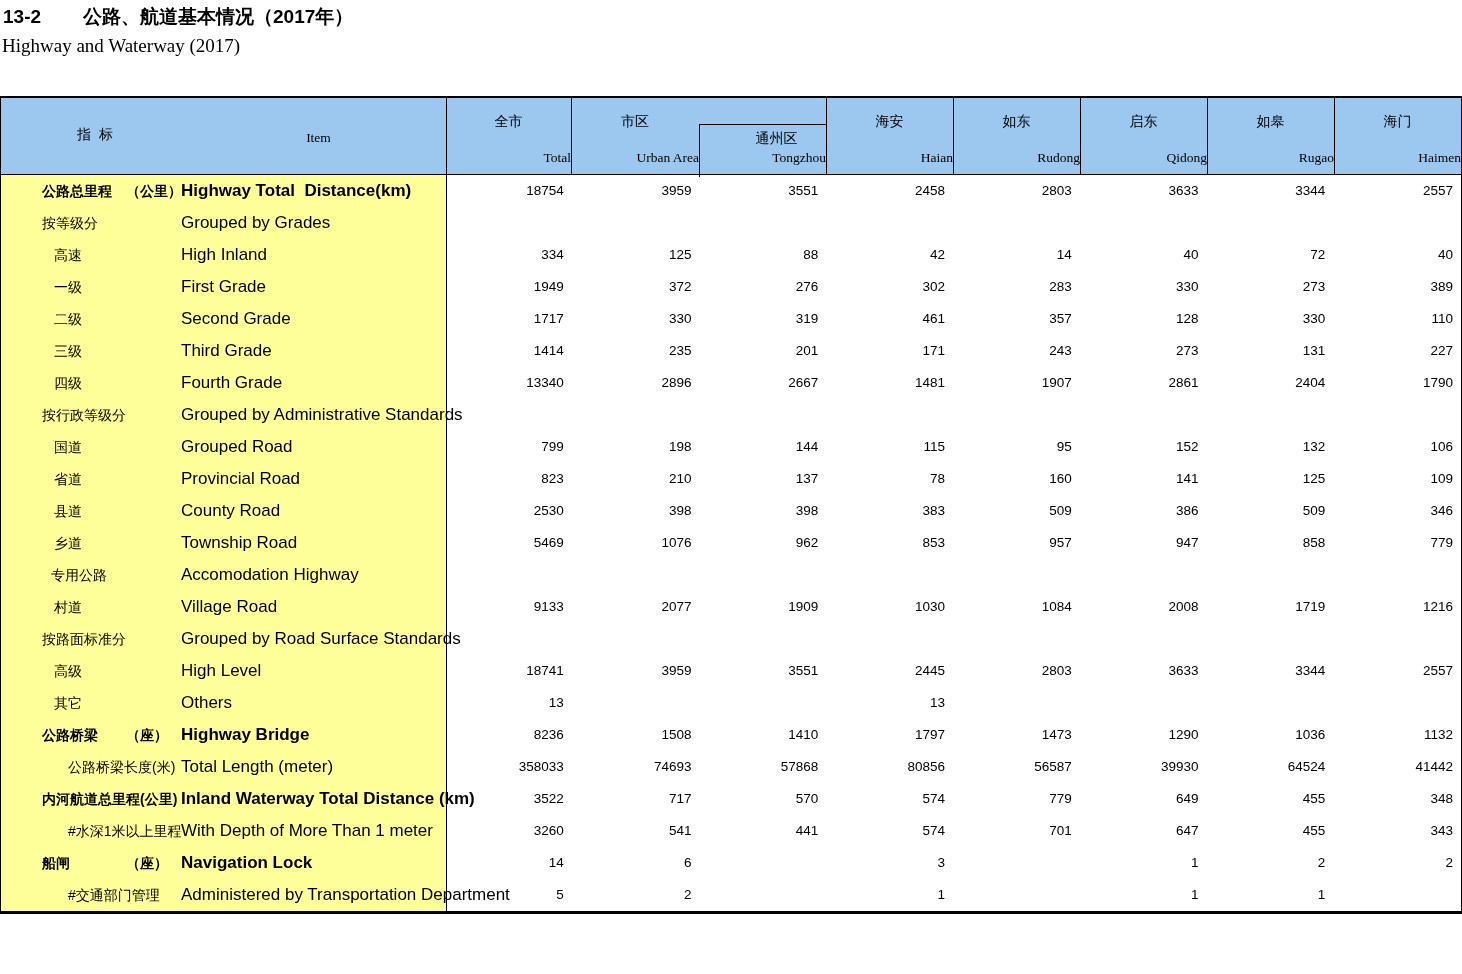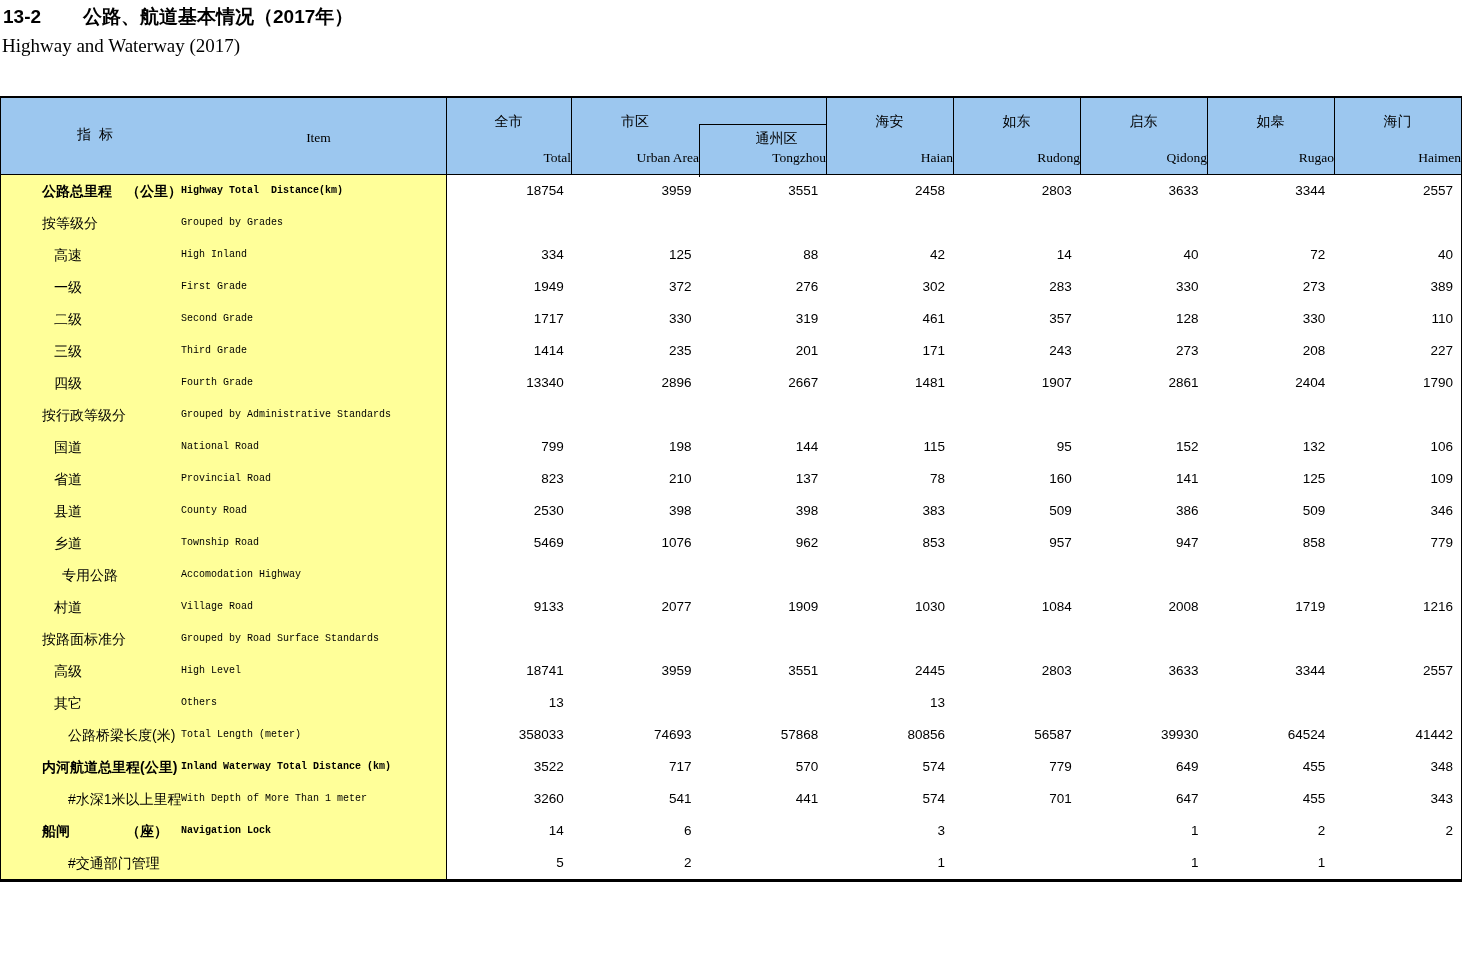--- a/index.html
+++ b/index.html
@@ -29,22 +29,22 @@
          font-size:13.5px;font-family:"Liberation Serif",serif;}
   .tz-zh{position:absolute;top:30px;height:20px;line-height:20px;text-align:center;font-size:14px;padding-left:14px;}
   .tongzhou-box{position:absolute;left:698px;top:26px;width:127px;height:53px;box-sizing:border-box;
                 border-top:1px solid var(--border);border-left:1px solid var(--border);}
   
   .tbody{border-bottom:3px solid var(--border);}
   .row{display:flex;height:32px;}
   .label-cell{flex:0 0 446px;width:446px;box-sizing:border-box;background:var(--label-bg);
               border-right:1px solid var(--border);position:relative;}
   .zh-label{position:absolute;top:0;line-height:32px;font-size:14px;white-space:pre;margin-left:37px;}
-  .en-label{position:absolute;left:180px;top:0;line-height:32px;font-size:10px;
-            font-family:Liberation Mono, monospace;white-space:pre;}
+  .en-label{position:absolute;left:180px;top:0;line-height:32px;font-size:17px;
+            font-family:Liberation Sans, sans-serif;white-space:pre;}
   .b{font-weight:bold;}
   .num-cell{box-sizing:border-box;text-align:right;padding-right:8px;line-height:32px;font-size:13.5px;}
   .c0{width:125px;} .c1{width:128px;} .c2{width:127px;} .c3{width:127px;}
   .c4{width:127px;} .c5{width:127px;} .c6{width:127px;} .c7{width:128px;}
 </style>
 </head>
 <body>
 
 <div class="page">
 
@@ -168,21 +168,21 @@
           <div class="label-cell">
             <span class="zh-label" style="left: 16px;">三级</span>
             <span class="en-label">Third Grade</span>
           </div>
           <div class="num-cell c0">1414</div>
           <div class="num-cell c1">235</div>
           <div class="num-cell c2">201</div>
           <div class="num-cell c3">171</div>
           <div class="num-cell c4">243</div>
           <div class="num-cell c5">273</div>
-          <div class="num-cell c6">208</div>
+          <div class="num-cell c6">131</div>
           <div class="num-cell c7">227</div>
         </div>
         <div class="row">
           <div class="label-cell">
             <span class="zh-label" style="left: 16px;">四级</span>
             <span class="en-label">Fourth Grade</span>
           </div>
           <div class="num-cell c0">13340</div>
           <div class="num-cell c1">2896</div>
           <div class="num-cell c2">2667</div>
@@ -202,21 +202,21 @@
           <div class="num-cell c2"></div>
           <div class="num-cell c3"></div>
           <div class="num-cell c4"></div>
           <div class="num-cell c5"></div>
           <div class="num-cell c6"></div>
           <div class="num-cell c7"></div>
         </div>
         <div class="row">
           <div class="label-cell">
             <span class="zh-label" style="left: 16px;">国道</span>
-            <span class="en-label">National Road</span>
+            <span class="en-label">Grouped Road</span>
           </div>
           <div class="num-cell c0">799</div>
           <div class="num-cell c1">198</div>
           <div class="num-cell c2">144</div>
           <div class="num-cell c3">115</div>
           <div class="num-cell c4">95</div>
           <div class="num-cell c5">152</div>
           <div class="num-cell c6">132</div>
           <div class="num-cell c7">106</div>
         </div>
@@ -257,21 +257,21 @@
           <div class="num-cell c1">1076</div>
           <div class="num-cell c2">962</div>
           <div class="num-cell c3">853</div>
           <div class="num-cell c4">957</div>
           <div class="num-cell c5">947</div>
           <div class="num-cell c6">858</div>
           <div class="num-cell c7">779</div>
         </div>
         <div class="row">
           <div class="label-cell">
-            <span class="zh-label" style="left: 24px;">专用公路</span>
+            <span class="zh-label" style="left: 13px;">专用公路</span>
             <span class="en-label">Accomodation Highway</span>
           </div>
           <div class="num-cell c0"></div>
           <div class="num-cell c1"></div>
           <div class="num-cell c2"></div>
           <div class="num-cell c3"></div>
           <div class="num-cell c4"></div>
           <div class="num-cell c5"></div>
           <div class="num-cell c6"></div>
           <div class="num-cell c7"></div>
@@ -327,20 +327,34 @@
           <div class="num-cell c1"></div>
           <div class="num-cell c2"></div>
           <div class="num-cell c3">13</div>
           <div class="num-cell c4"></div>
           <div class="num-cell c5"></div>
           <div class="num-cell c6"></div>
           <div class="num-cell c7"></div>
         </div>
         <div class="row">
           <div class="label-cell">
+            <span class="zh-label b" style="left: 4px;">公路桥梁　　（座）</span>
+            <span class="en-label b">Highway Bridge</span>
+          </div>
+          <div class="num-cell c0">8236</div>
+          <div class="num-cell c1">1508</div>
+          <div class="num-cell c2">1410</div>
+          <div class="num-cell c3">1797</div>
+          <div class="num-cell c4">1473</div>
+          <div class="num-cell c5">1290</div>
+          <div class="num-cell c6">1036</div>
+          <div class="num-cell c7">1132</div>
+        </div>
+        <div class="row">
+          <div class="label-cell">
             <span class="zh-label" style="left: 30px;">公路桥梁长度(米)</span>
             <span class="en-label">Total Length (meter)</span>
           </div>
           <div class="num-cell c0">358033</div>
           <div class="num-cell c1">74693</div>
           <div class="num-cell c2">57868</div>
           <div class="num-cell c3">80856</div>
           <div class="num-cell c4">56587</div>
           <div class="num-cell c5">39930</div>
           <div class="num-cell c6">64524</div>
@@ -384,20 +398,21 @@
           <div class="num-cell c2"></div>
           <div class="num-cell c3">3</div>
           <div class="num-cell c4"></div>
           <div class="num-cell c5">1</div>
           <div class="num-cell c6">2</div>
           <div class="num-cell c7">2</div>
         </div>
         <div class="row">
           <div class="label-cell">
             <span class="zh-label" style="left: 30px;">#交通部门管理</span>
+            <span class="en-label">Administered by Transportation Department</span>
           </div>
           <div class="num-cell c0">5</div>
           <div class="num-cell c1">2</div>
           <div class="num-cell c2"></div>
           <div class="num-cell c3">1</div>
           <div class="num-cell c4"></div>
           <div class="num-cell c5">1</div>
           <div class="num-cell c6">1</div>
           <div class="num-cell c7"></div>
         </div>

